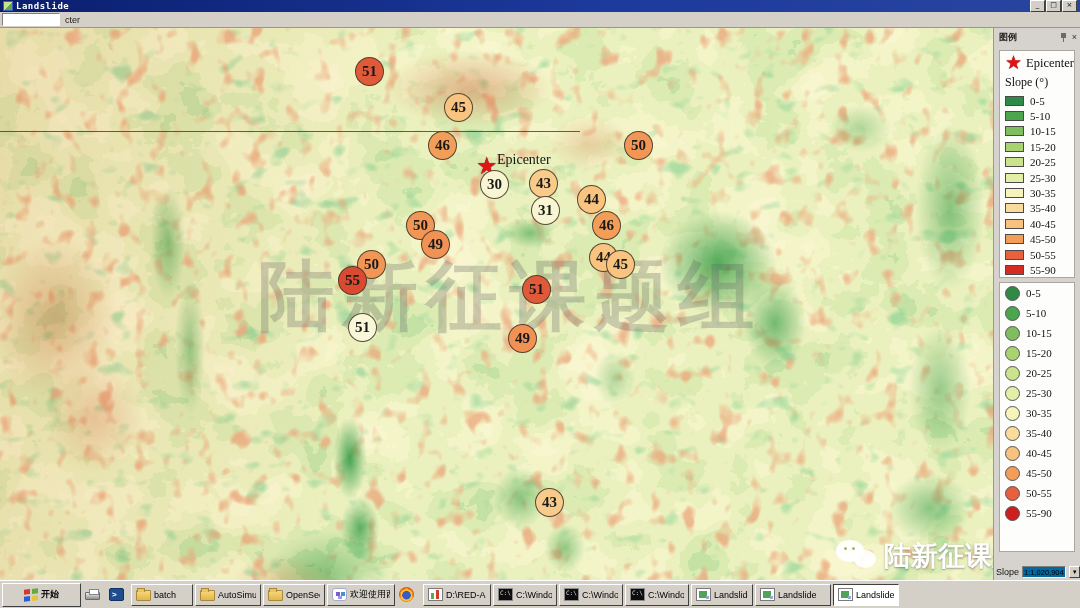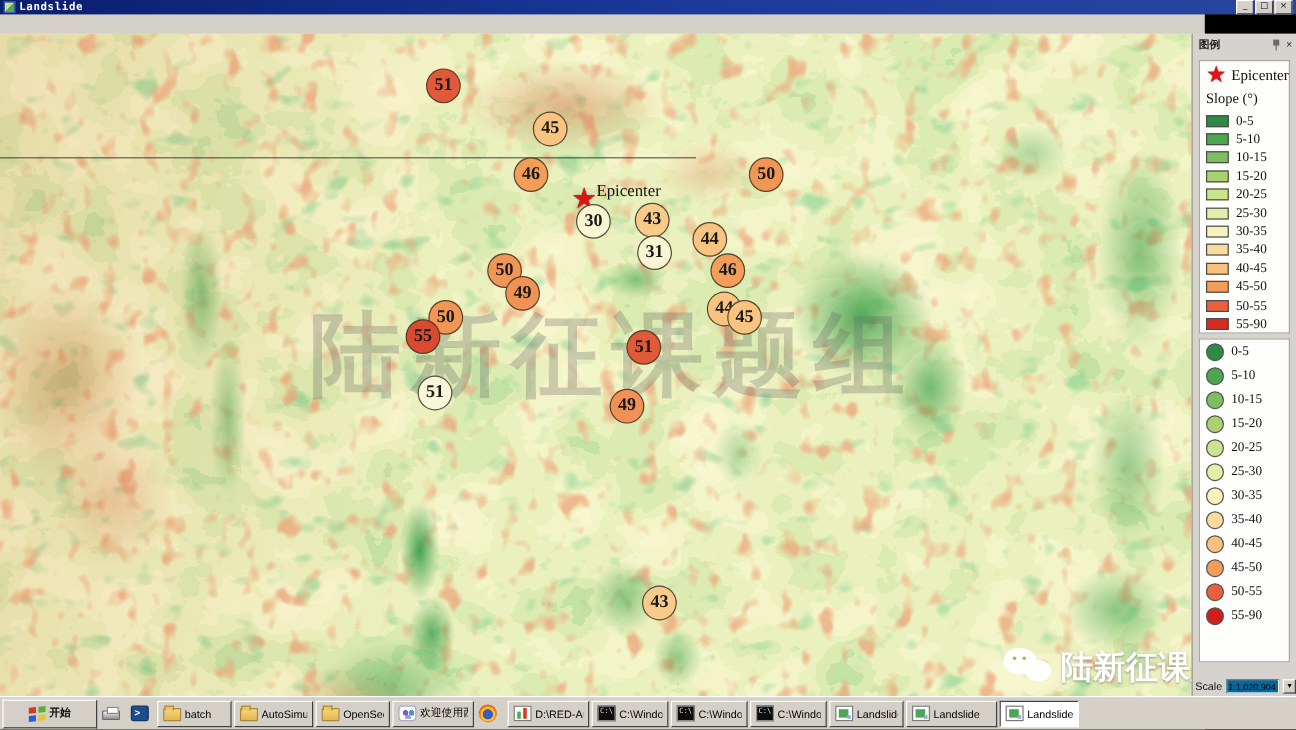--- a/index.html
+++ b/index.html
@@ -170,20 +170,24 @@
   <div class="titlebar">
     <span class="title-app-icon"></span>
     <span class="title-text">Landslide</span>
     <span class="win-controls">
       <span class="win-btn">_</span>
       <span class="win-btn">□</span>
       <span class="win-btn">×</span>
     </span>
   </div>
 
+  <div class="toolbar">
+    <span class="combo"></span>
+    <span class="combo-text">cter</span>
+  </div>
 
   <div class="map" id="map-canvas">
     <svg class="terrain" width="993" height="552" viewBox="0 0 993 552" preserveAspectRatio="none" xmlns="http://www.w3.org/2000/svg">
       <defs>
         <filter id="terr" x="0%" y="0%" width="100%" height="100%">
           <feTurbulence type="fractalNoise" baseFrequency="0.014 0.016" numOctaves="5" seed="11"></feTurbulence>
           <feColorMatrix type="saturate" values="0"></feColorMatrix>
           <feComponentTransfer>
             <feFuncR type="discrete" tableValues="0.18 0.38 0.56 0.72 0.83 0.90 0.94 0.95 0.92"></feFuncR>
             <feFuncG type="discrete" tableValues="0.55 0.67 0.76 0.83 0.88 0.91 0.92 0.88 0.74"></feFuncG>
@@ -352,21 +356,21 @@
             <span class="dot" style="background: rgb(232, 96, 60);"></span>
             <span class="llabel">50-55</span>
           </div>
           <div class="lrow2">
             <span class="dot" style="background: rgb(207, 31, 29);"></span>
             <span class="llabel">55-90</span>
           </div>
         </div>
     </div>
     <div class="scale-row">
-      <span class="scale-label">Scale</span>
+      <span class="scale-label">Slope</span>
       <span class="scale-combo">1:1,020,904</span>
       <span class="scale-dd">▼</span>
     </div>
   </div>
 
   <div class="taskbar">
     <div class="start-btn">
       <span class="ic ic-winflag"></span>
       <span>开始</span>
     </div>

